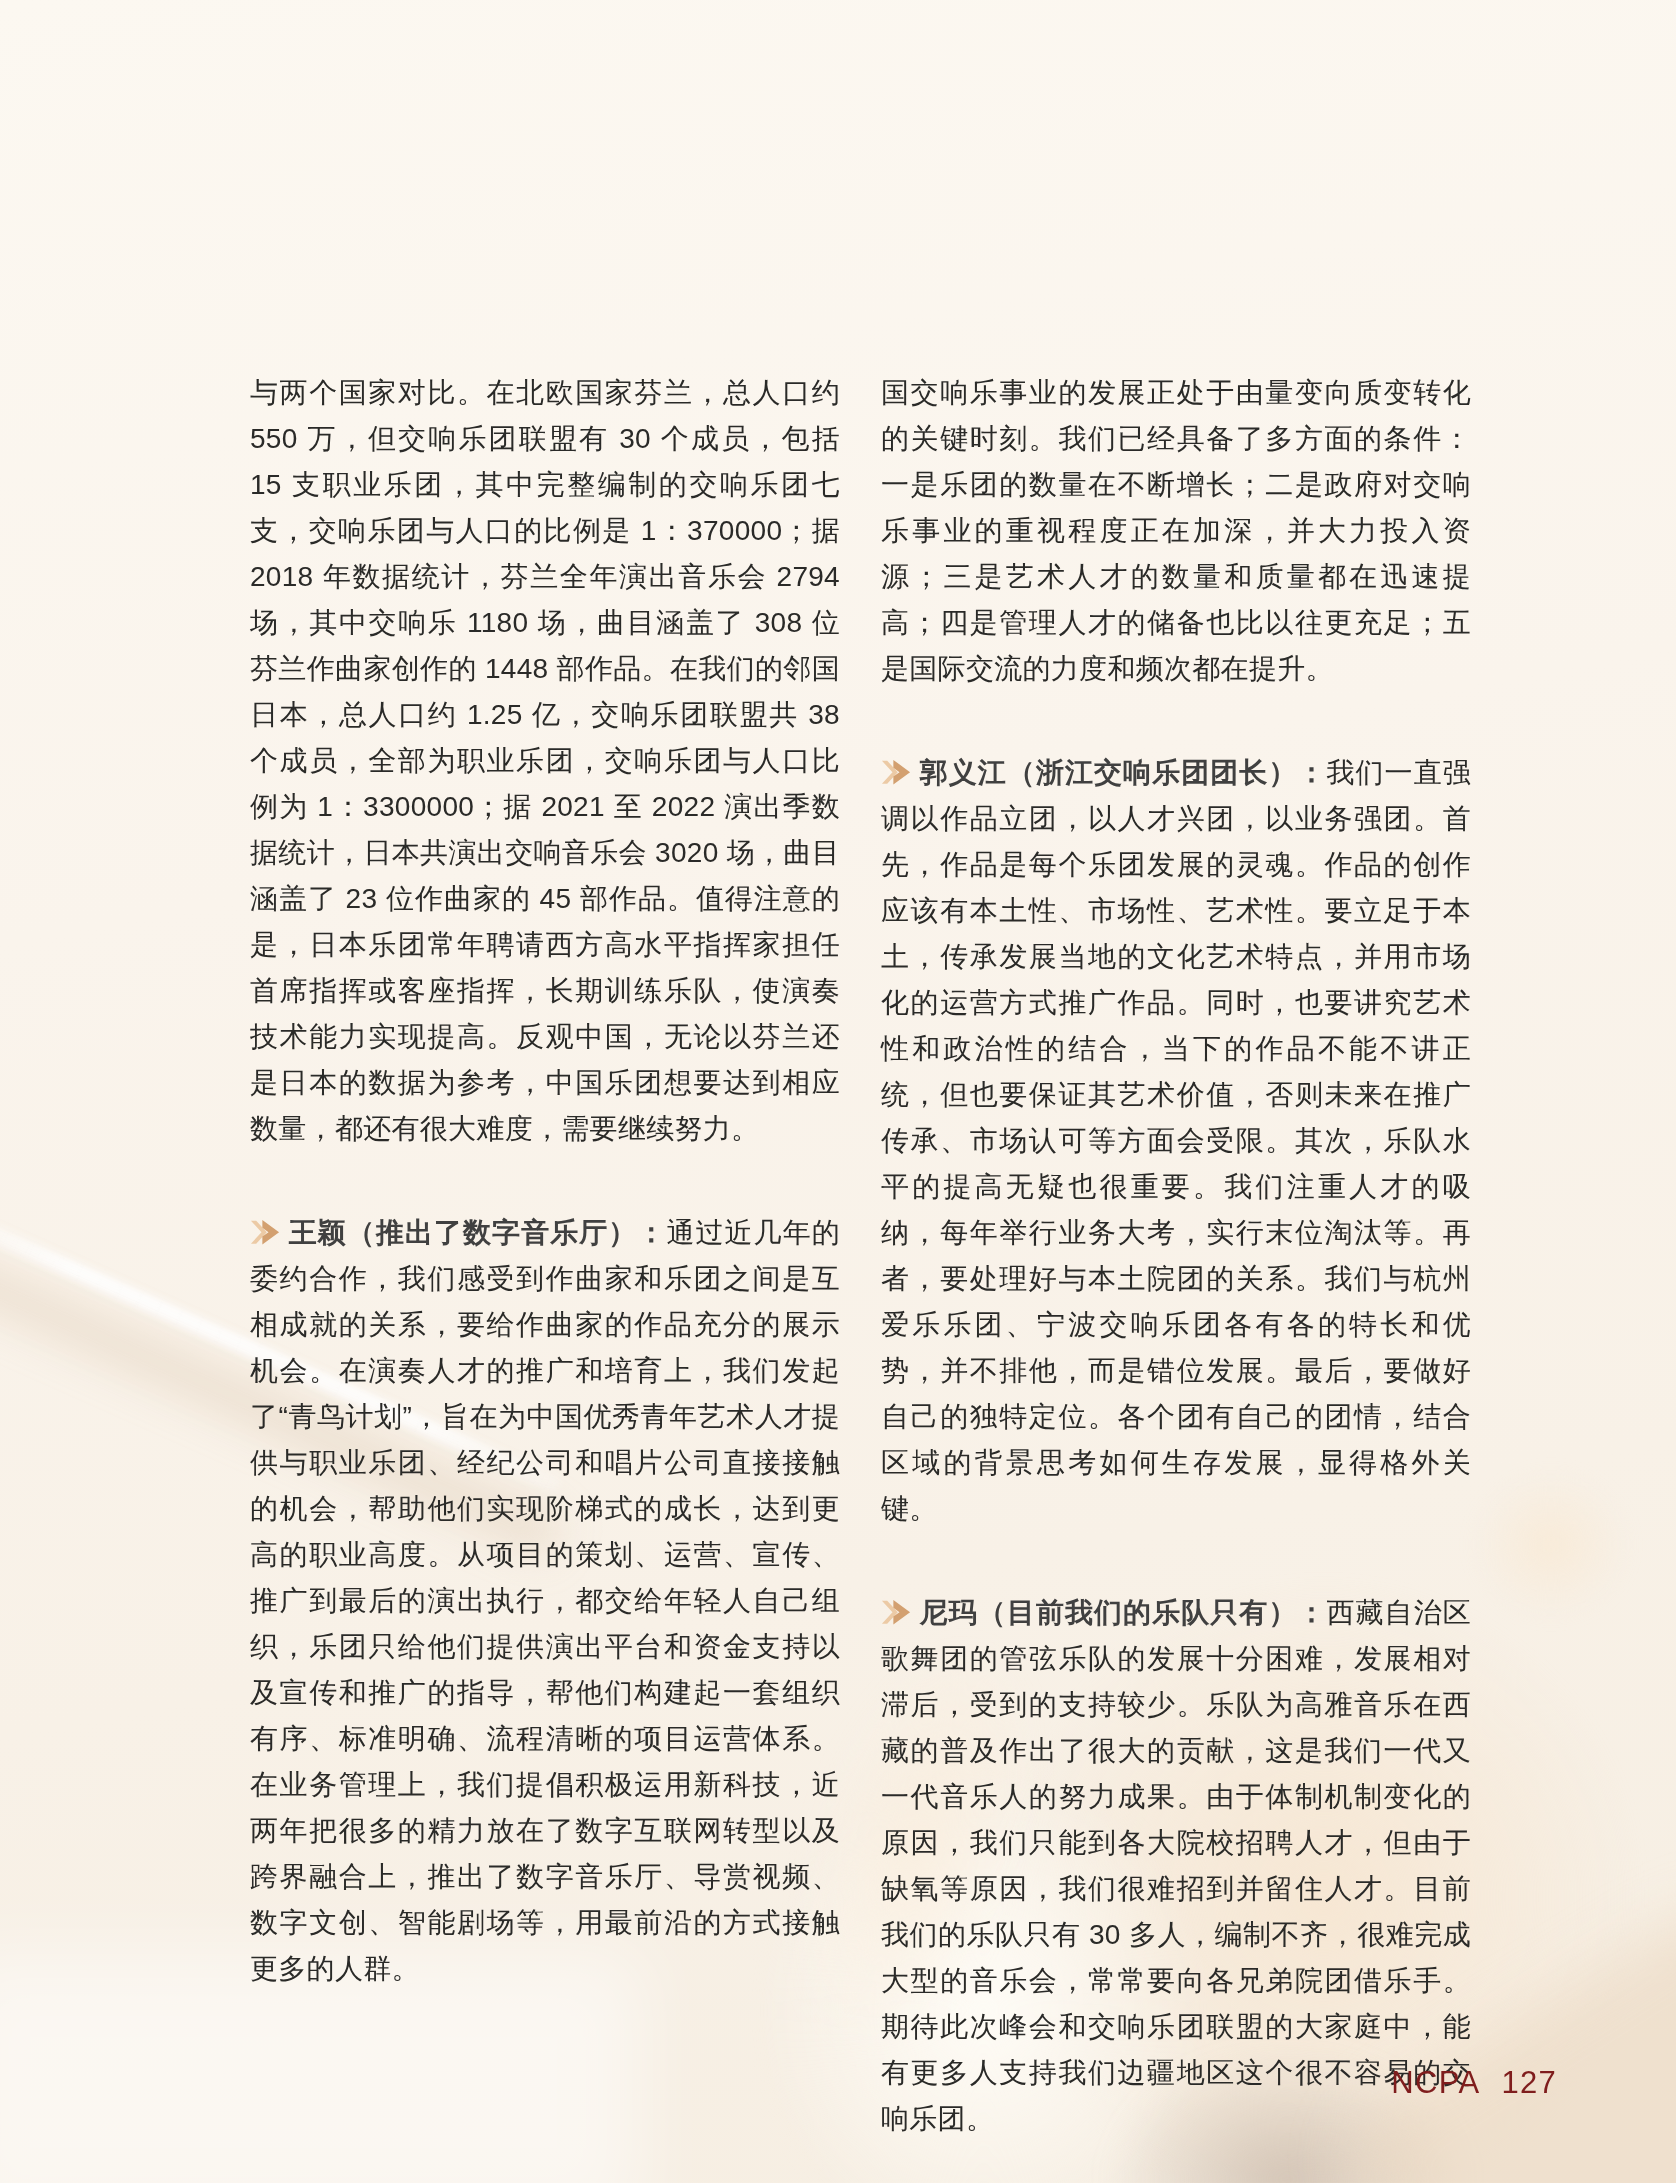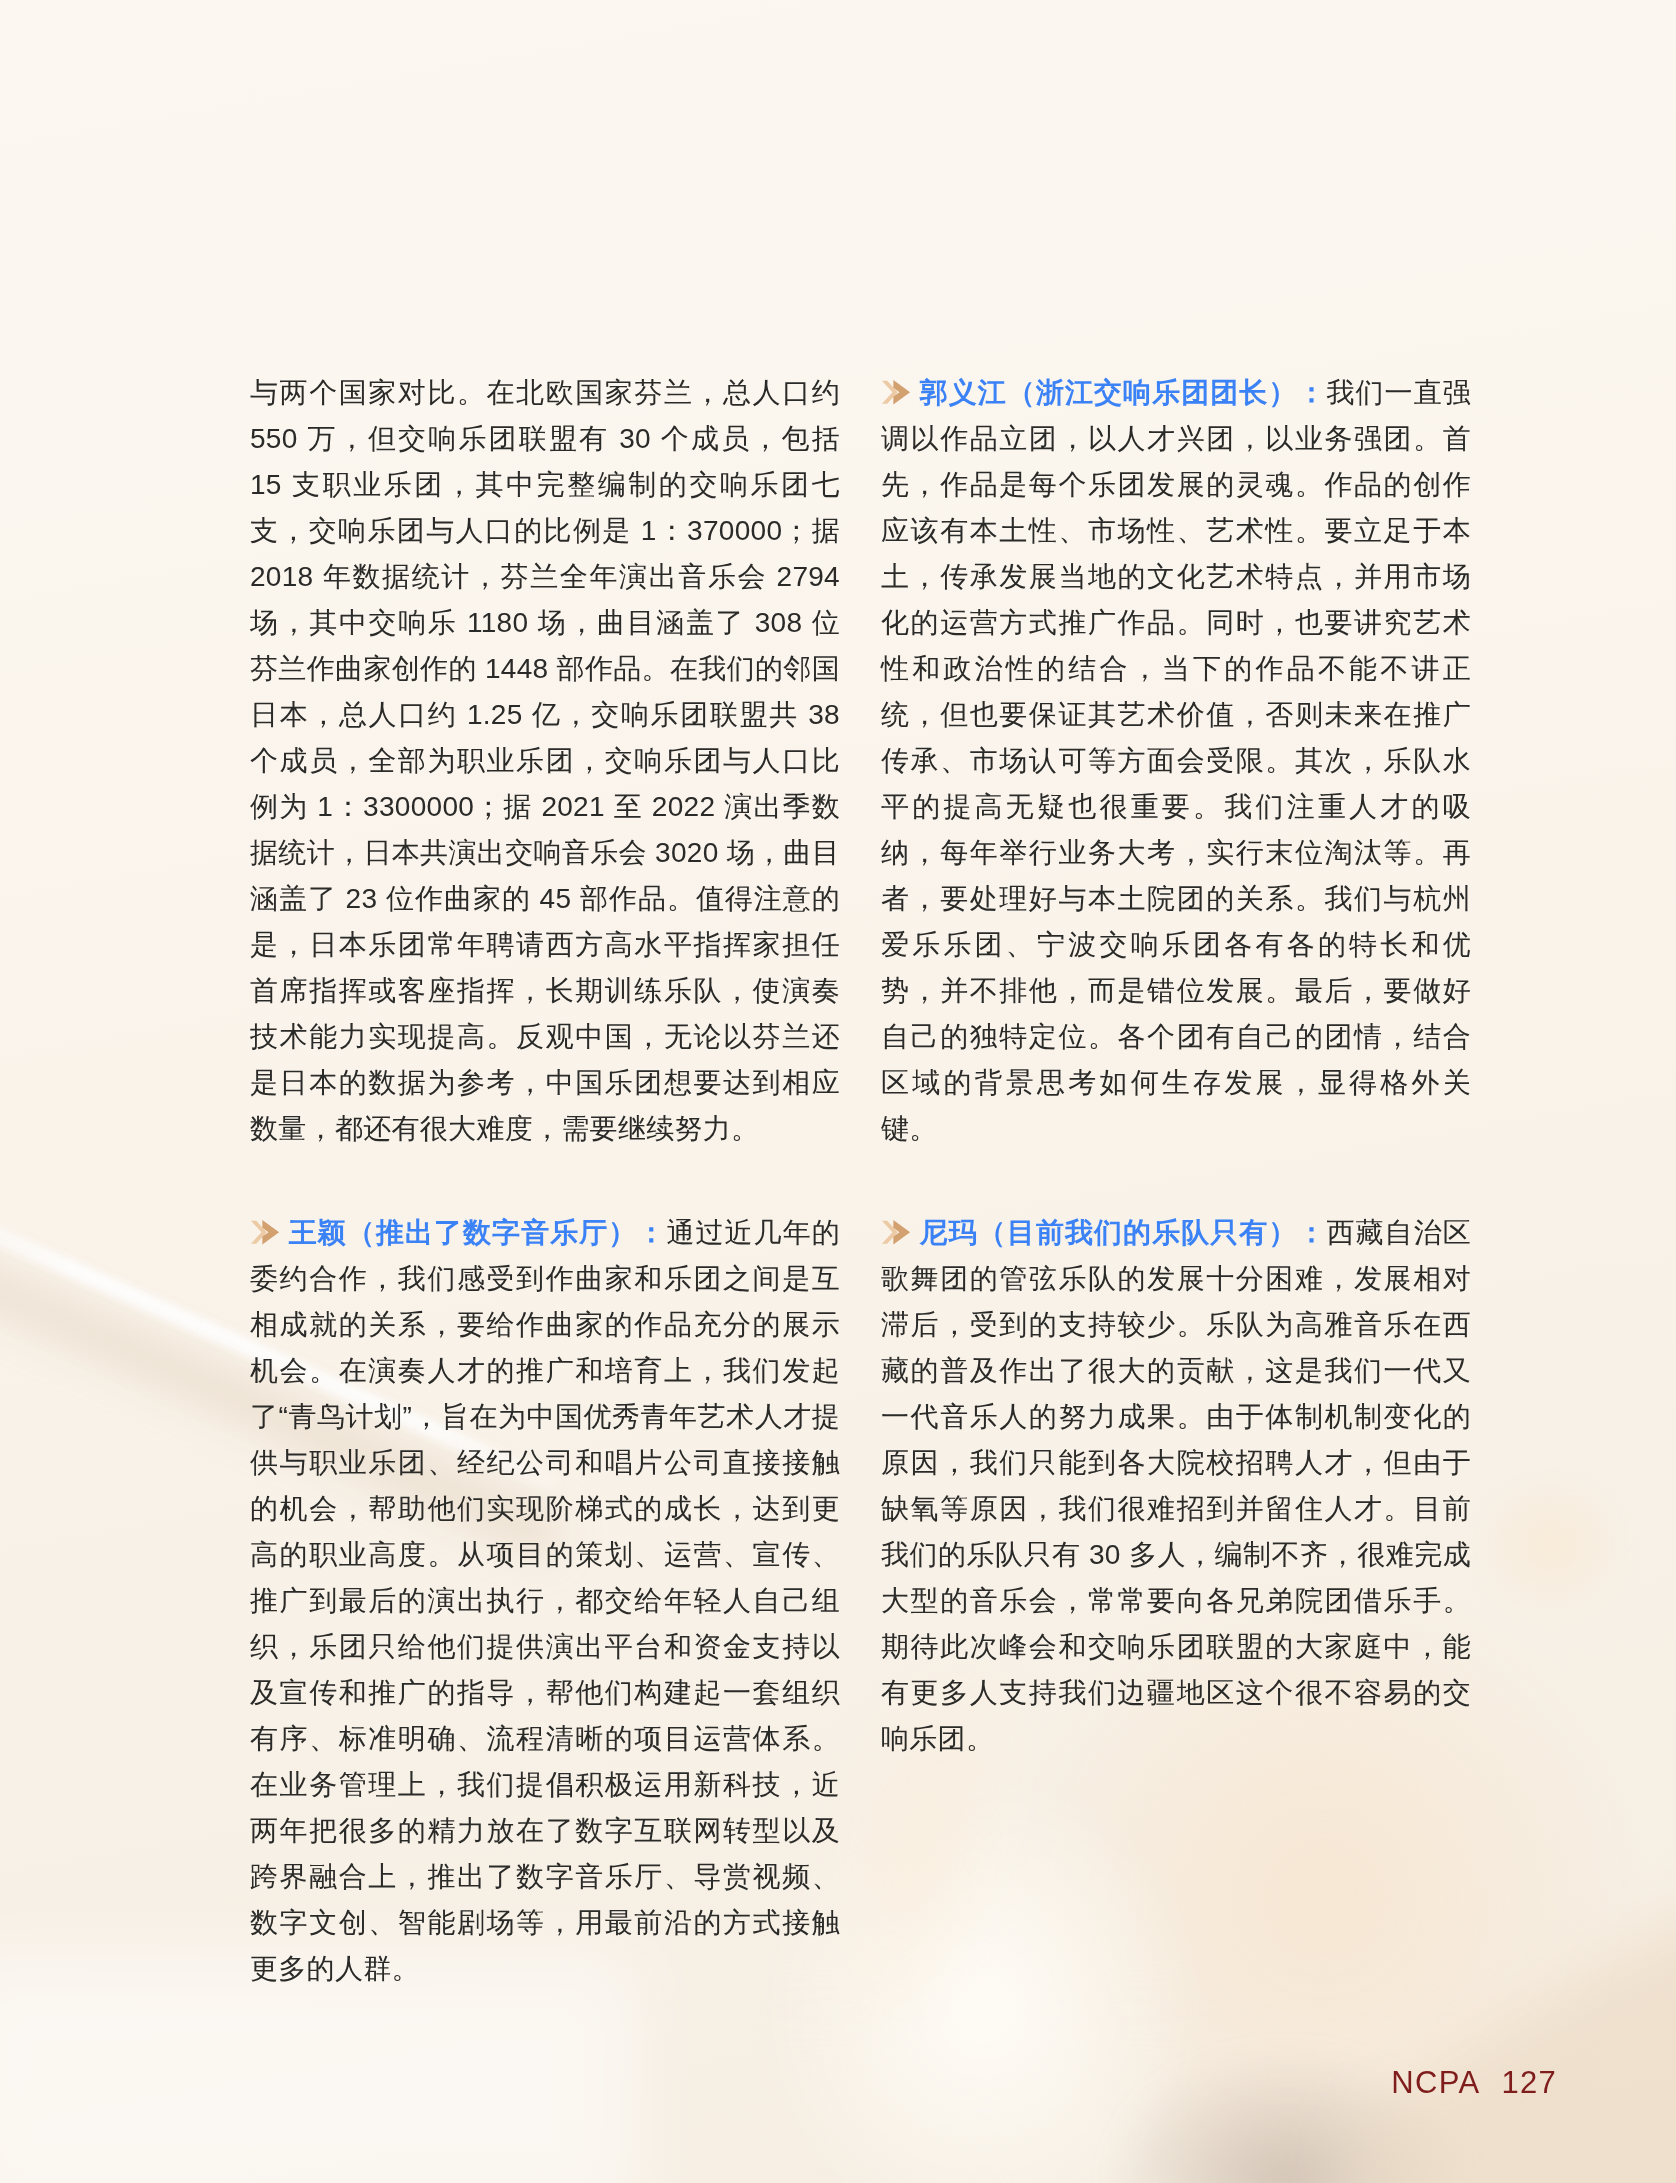--- a/index.html
+++ b/index.html
@@ -85,21 +85,21 @@
     font-size: 28px;
     line-height: 46px;
     letter-spacing: 0.3px;
     color: #2a2a28;
     text-align: justify;
     text-justify: inter-character;
   }
   .para + .para { margin-top: 58px; }
   .speaker-name {
     font-weight: bold;
-    color: #3b82f6;
+    color: #404040;
   }
   .chev {
     display: inline-block;
     width: 30px; height: 26.4px;
     margin-right: 8px;
     vertical-align: -3.3px;
   }
 
   
   .folio {
@@ -136,20 +136,21 @@
     <p class="para"><span class="speaker"><svg class="chev" viewBox="0 0 34 30" aria-hidden="true">
             <path d="M1 2 L13 15 L1 28 L7 28 L19 15 L7 2 Z" fill="#eccaa5"></path>
             <path d="M14 1 L33 15 L14 29 L14 20 L21 15 L14 10 Z" fill="#d3a070"></path>
           </svg><b class="speaker-name">王颖（推出了数字音乐厅）：</b></span><span>通过近几年的委约合作，我们感受到作曲家和乐团之间是互相成就的关系，要给作曲家的作品充分的展示机会。在演奏人才的推广和培育上，我们发起了“青鸟计划”，旨在为中国优秀青年艺术人才提供与职业乐团、经纪公司和唱片公司直接接触的机会，帮助他们实现阶梯式的成长，达到更高的职业高度。从项目的策划、运营、宣传、推广到最后的演出执行，都交给年轻人自己组织，乐团只给他们提供演出平台和资金支持以及宣传和推广的指导，帮他们构建起一套组织有序、标准明确、流程清晰的项目运营体系。在业务管理上，我们提倡积极运用新科技，近两年把很多的精力放在了数字互联网转型以及跨界融合上，推出了数字音乐厅、导赏视频、数字文创、智能剧场等，用最前沿的方式接触更多的人群。</span></p>
 
 
   </div>
 
   <div class="col">
 
+    <p class="para"><span>国交响乐事业的发展正处于由量变向质变转化的关键时刻。我们已经具备了多方面的条件：一是乐团的数量在不断增长；二是政府对交响乐事业的重视程度正在加深，并大力投入资源；三是艺术人才的数量和质量都在迅速提高；四是管理人才的储备也比以往更充足；五是国际交流的力度和频次都在提升。</span></p>
 
     <p class="para"><span class="speaker"><svg class="chev" viewBox="0 0 34 30" aria-hidden="true">
             <path d="M1 2 L13 15 L1 28 L7 28 L19 15 L7 2 Z" fill="#eccaa5"></path>
             <path d="M14 1 L33 15 L14 29 L14 20 L21 15 L14 10 Z" fill="#d3a070"></path>
           </svg><b class="speaker-name">郭义江（浙江交响乐团团长）：</b></span><span>我们一直强调以作品立团，以人才兴团，以业务强团。首先，作品是每个乐团发展的灵魂。作品的创作应该有本土性、市场性、艺术性。要立足于本土，传承发展当地的文化艺术特点，并用市场化的运营方式推广作品。同时，也要讲究艺术性和政治性的结合，当下的作品不能不讲正统，但也要保证其艺术价值，否则未来在推广传承、市场认可等方面会受限。其次，乐队水平的提高无疑也很重要。我们注重人才的吸纳，每年举行业务大考，实行末位淘汰等。再者，要处理好与本土院团的关系。我们与杭州爱乐乐团、宁波交响乐团各有各的特长和优势，并不排他，而是错位发展。最后，要做好自己的独特定位。各个团有自己的团情，结合区域的背景思考如何生存发展，显得格外关键。</span></p>
 
     <p class="para"><span class="speaker"><svg class="chev" viewBox="0 0 34 30" aria-hidden="true">
             <path d="M1 2 L13 15 L1 28 L7 28 L19 15 L7 2 Z" fill="#eccaa5"></path>
             <path d="M14 1 L33 15 L14 29 L14 20 L21 15 L14 10 Z" fill="#d3a070"></path>
           </svg><b class="speaker-name">尼玛（目前我们的乐队只有）：</b></span><span>西藏自治区歌舞团的管弦乐队的发展十分困难，发展相对滞后，受到的支持较少。乐队为高雅音乐在西藏的普及作出了很大的贡献，这是我们一代又一代音乐人的努力成果。由于体制机制变化的原因，我们只能到各大院校招聘人才，但由于缺氧等原因，我们很难招到并留住人才。目前我们的乐队只有 30 多人，编制不齐，很难完成大型的音乐会，常常要向各兄弟院团借乐手。期待此次峰会和交响乐团联盟的大家庭中，能有更多人支持我们边疆地区这个很不容易的交响乐团。</span></p>

